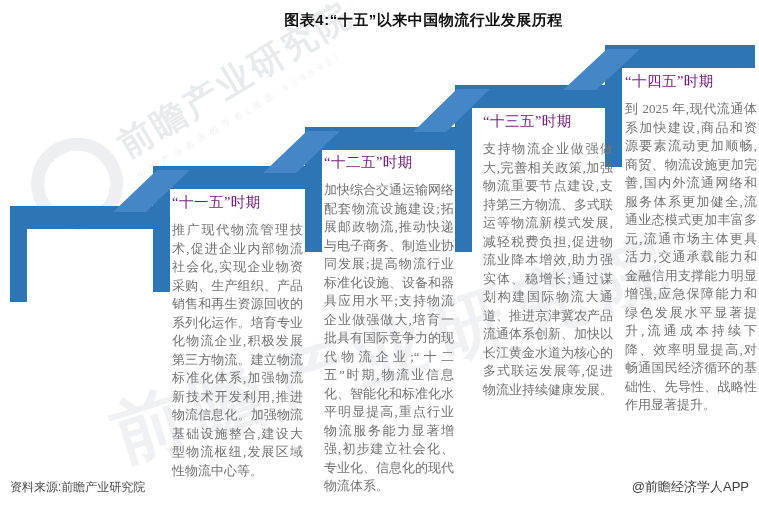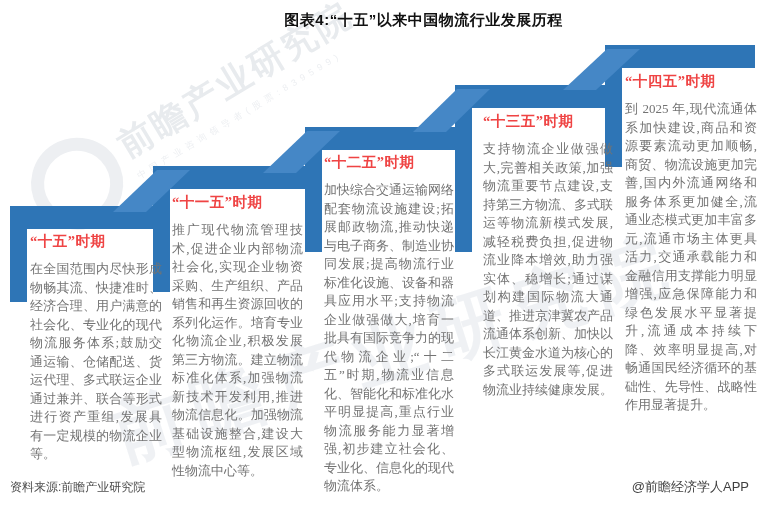--- a/index.html
+++ b/index.html
@@ -41,21 +41,21 @@
     font-family:"Liberation Serif", serif;
   }
 
   
   .ribbon-svg { position:absolute; left:0; top:0; z-index:1; }
 
   
   .panel { position:absolute; z-index:2; }
   .panel-title {
     font-family:"Liberation Serif", serif;
-    font-weight:bold; font-size:14.5px; color:#ef4444;
+    font-weight:normal; font-size:14.5px; color:#701a75;
     letter-spacing:0.5px; margin-bottom:9px; white-space:nowrap;
   }
   .panel-body {
     font-family:Liberation Serif, serif;
     font-size:13px; line-height:18.5px; color:#737373;
     text-align:justify; text-justify:inter-character;
   }
   .p1 { left:30px;  top:232px; width:132px; }
   .p2 { left:172px; top:193px; width:131px; }
   .p3 { left:324px; top:153px; width:130px; }
@@ -102,24 +102,20 @@
 
     <rect x="605" y="45" width="150" height="23" fill="#2e75b6"></rect>
     <rect x="605" y="45" width="17" height="122" fill="#2e75b6"></rect>
 
     <polygon points="113,212 146,212 190,170 157,170" fill="#4587c6"></polygon>
     <polygon points="263,173 296,173 340,131 307,131" fill="#4587c6"></polygon>
     <polygon points="413,132 446,132 490,89 457,89" fill="#4587c6"></polygon>
     <polygon points="563,90 596,90 640,49 607,49" fill="#4587c6"></polygon>
   </svg>
 
-  <div class="panel p1">
-    <div class="panel-title">“十五”时期</div>
-    <div class="panel-body">在全国范围内尽快形成物畅其流、快捷准时、经济合理、用户满意的社会化、专业化的现代物流服务体系;鼓励交通运输、仓储配送、货运代理、多式联运企业通过兼并、联合等形式进行资产重组,发展具有一定规模的物流企业等。</div>
-  </div>
   <div class="panel p2">
     <div class="panel-title">“十一五”时期</div>
     <div class="panel-body">推广现代物流管理技术,促进企业内部物流社会化,实现企业物资采购、生产组织、产品销售和再生资源回收的系列化运作。培育专业化物流企业,积极发展第三方物流。建立物流标准化体系,加强物流新技术开发利用,推进物流信息化。加强物流基础设施整合,建设大型物流枢纽,发展区域性物流中心等。</div>
   </div>
   <div class="panel p3">
     <div class="panel-title">“十二五”时期</div>
     <div class="panel-body">加快综合交通运输网络配套物流设施建设;拓展邮政物流,推动快递与电子商务、制造业协同发展;提高物流行业标准化设施、设备和器具应用水平;支持物流企业做强做大,培育一批具有国际竞争力的现代物流企业;“十二五”时期,物流业信息化、智能化和标准化水平明显提高,重点行业物流服务能力显著增强,初步建立社会化、专业化、信息化的现代物流体系。</div>
   </div>
   <div class="panel p4">
     <div class="panel-title">“十三五”时期</div>

